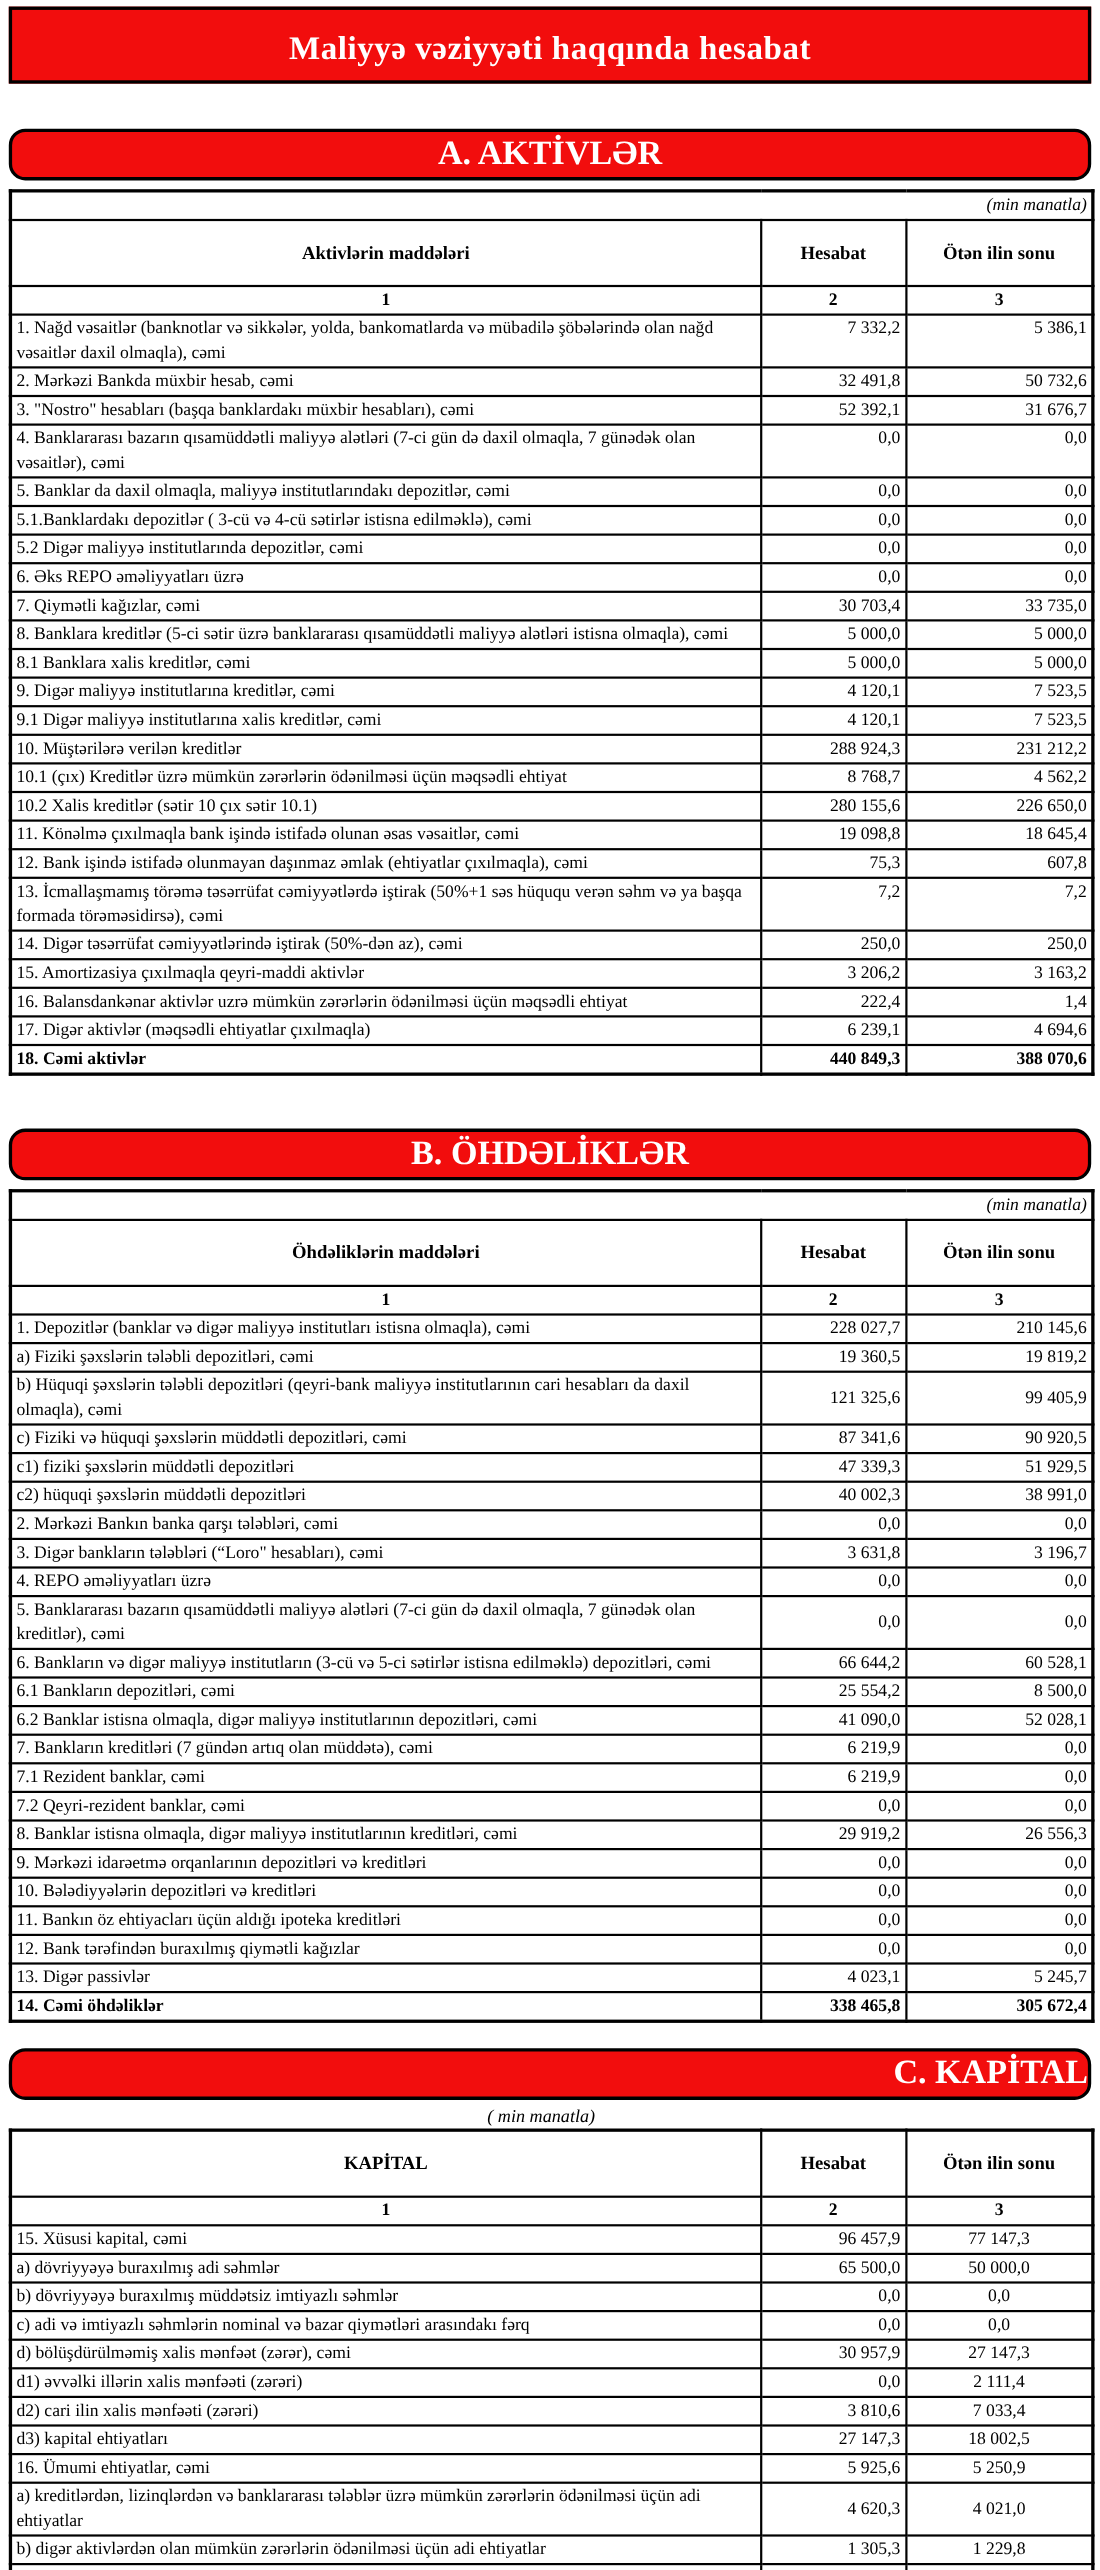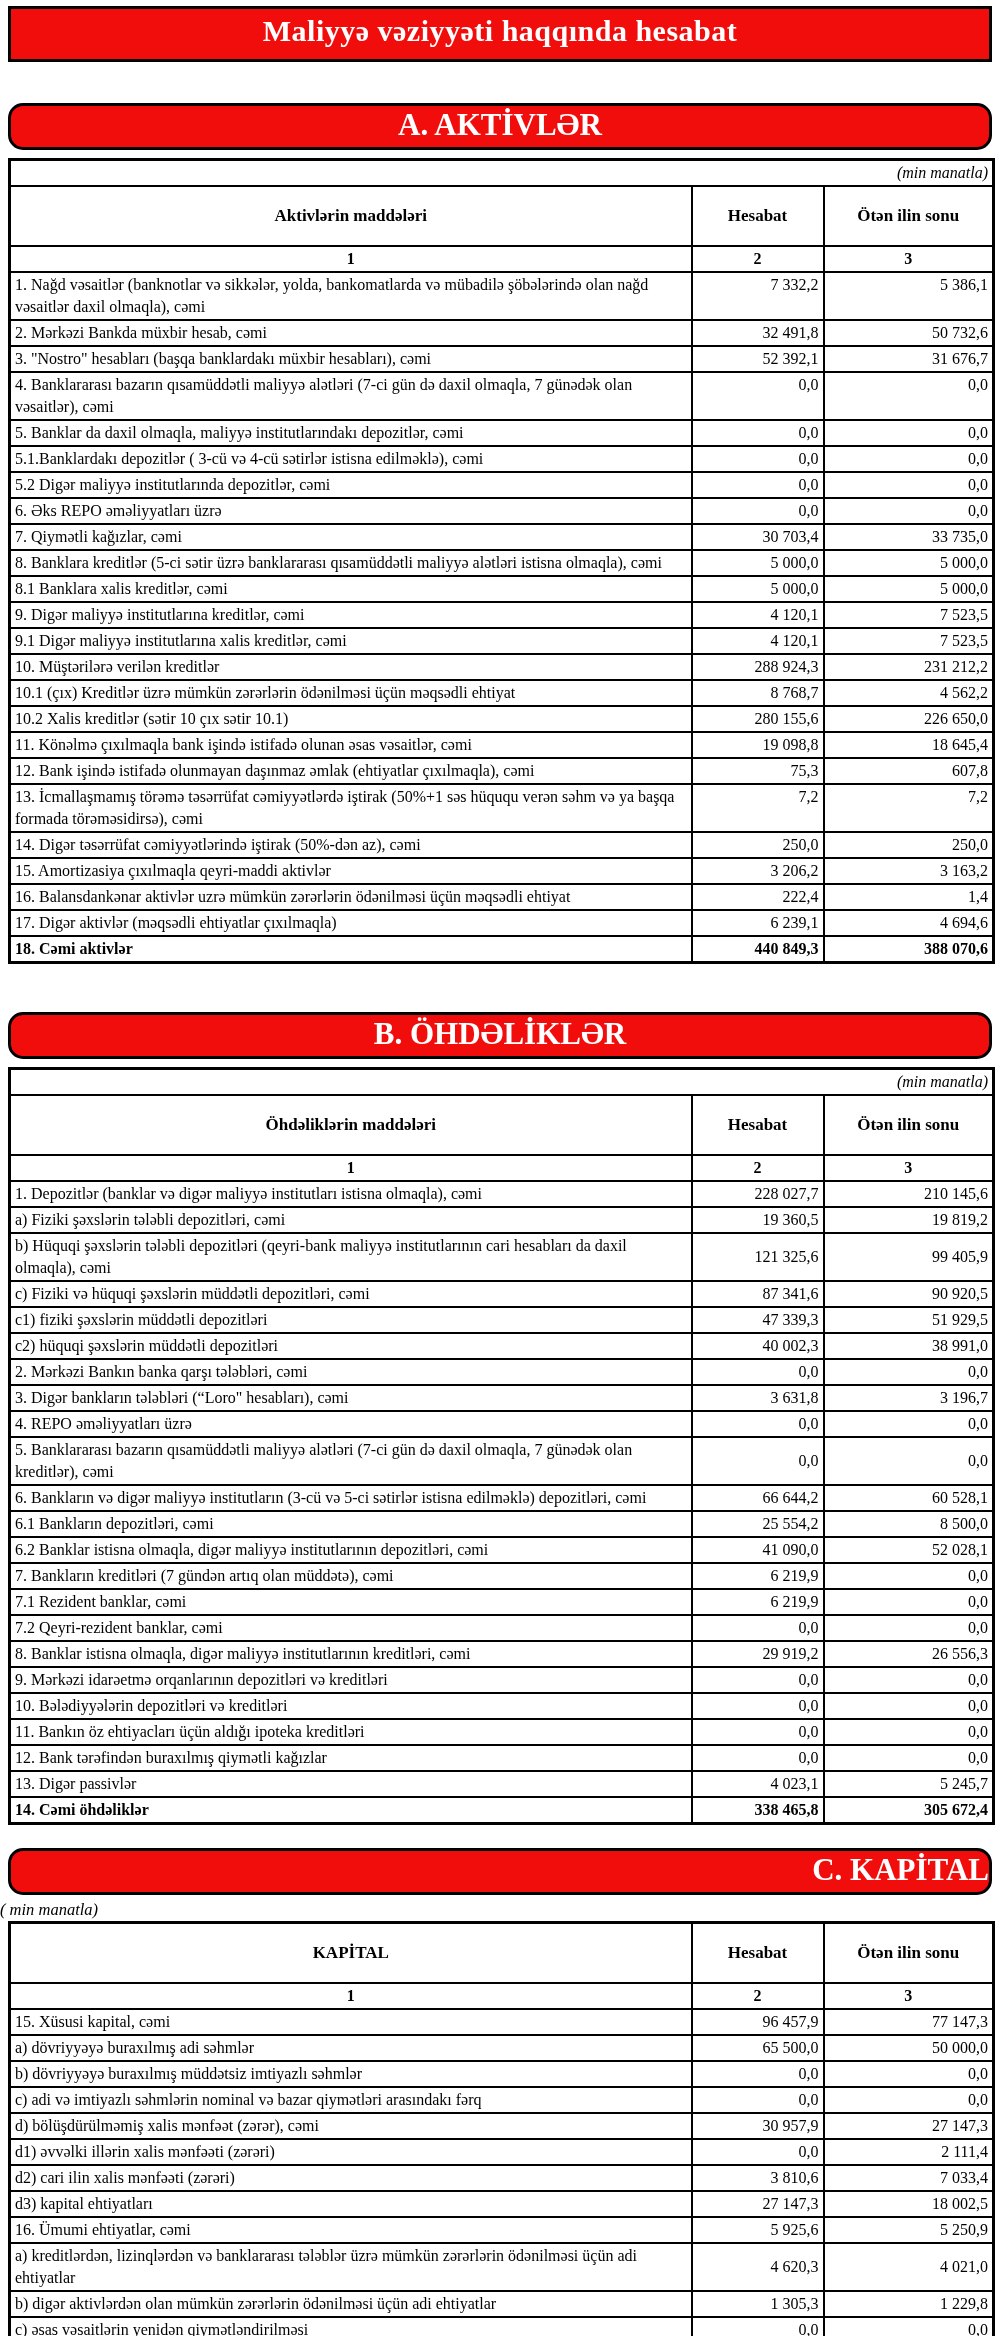--- a/index.html
+++ b/index.html
@@ -13,21 +13,21 @@
   .banner{
     background:var(--red);
     border:3px solid var(--border);
     color:#fff;
     text-align:center;
     font-weight:bold;
   }
   #title-banner{
     margin:6px 8px 0 8px;
     font-size:30px;
-    padding:5px 0 11px 0;
+    padding:19px 0 11px 0;
     letter-spacing:.5px;
   }
   .section-banner{
     margin:0 8px;
     font-size:31px;
     padding:1px 0 4px 0;
     border-radius:15px;
   }
   .sect-a .section-banner{margin-top:41px;}
   .sect-b .section-banner{margin-top:48px;}
@@ -65,25 +65,25 @@
     text-align:center;
     font-weight:bold;
   }
   td.lbl{text-align:left;}
   td.v{text-align:right;}
   td.ind1{padding-left:26px;}
   td.ind2{padding-left:52px;}
   tr.total td{font-weight:bold;}
   table.vtop tbody td{vertical-align:top;}
   table.vmid tbody td{vertical-align:middle;}
-  table.c3center tbody td.v2{text-align:right;}
+  table.c3center tbody td.v2{text-align:center;}
   table.c3center tbody tr.total td.v2{text-align:right;}
   .outer-note{
     margin:5px 16px 1px 0;
-    text-align:left;
+    text-align:center;
     font-style:italic;
     font-size:16.5px;
   }
 </style>
 </head>
 <body>
 
 <div id="title-banner" class="banner">Maliyyə vəziyyəti haqqında hesabat</div>
 
 <section class="sect-a">

